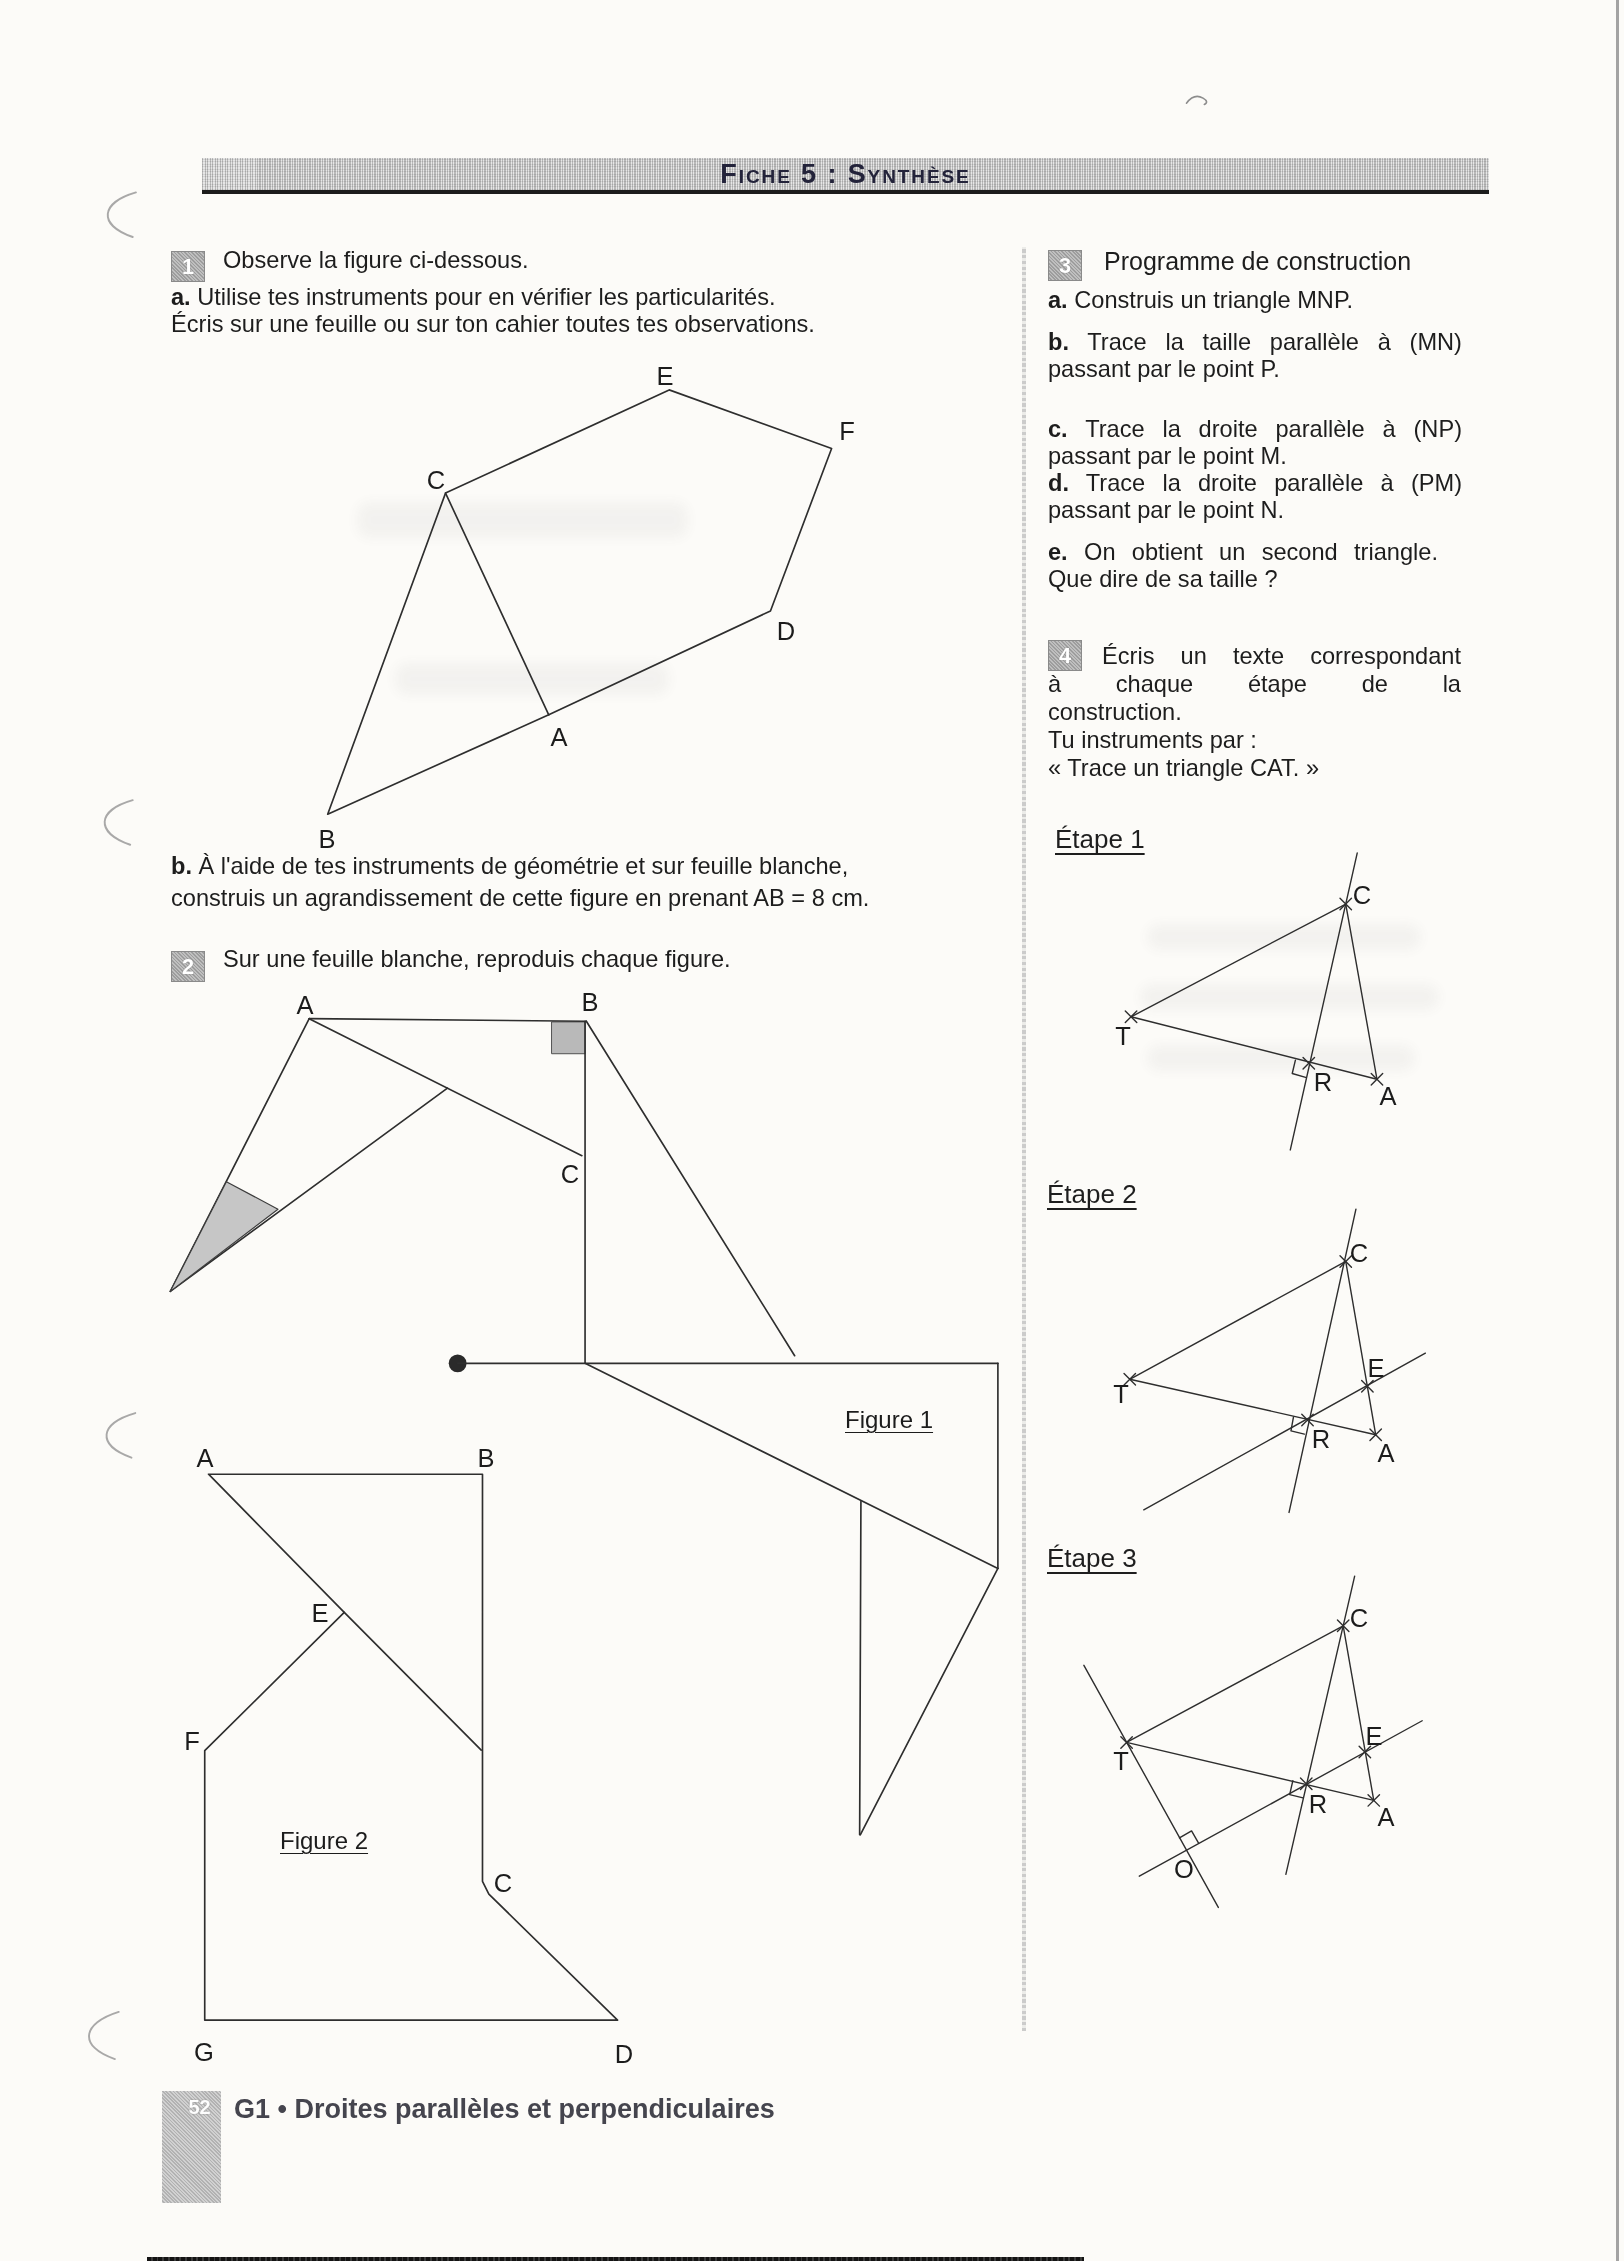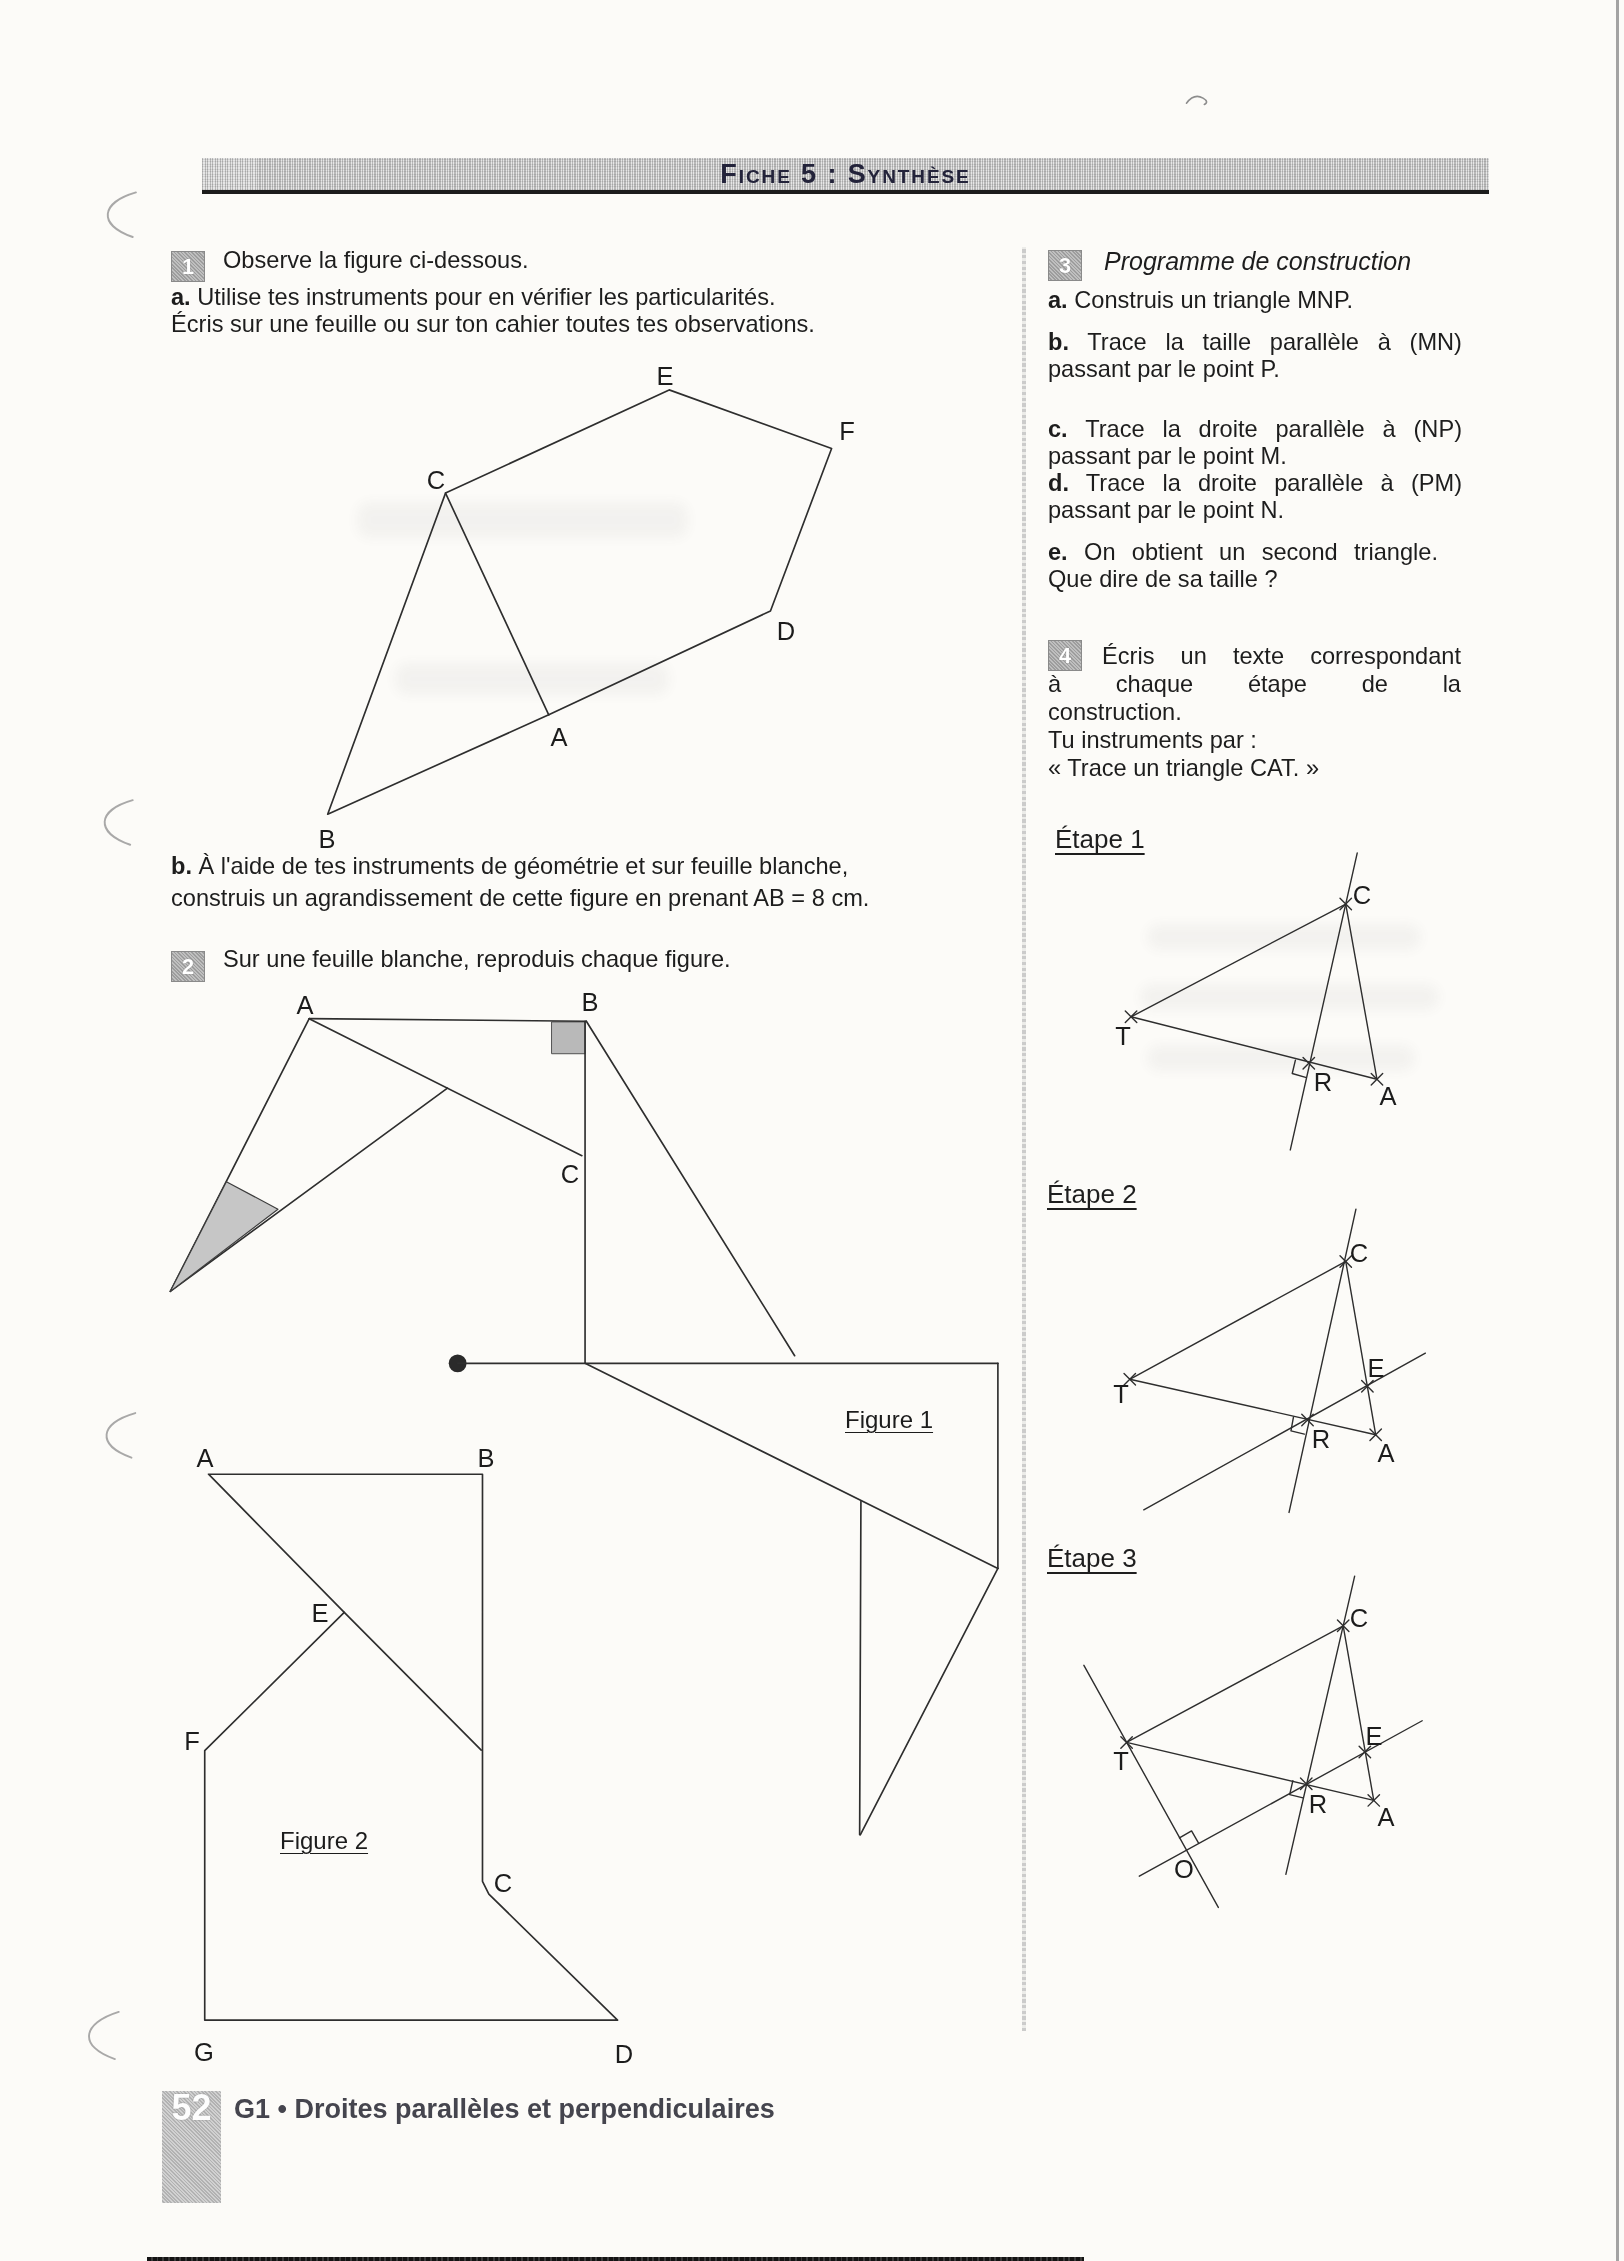--- a/index.html
+++ b/index.html
@@ -40,40 +40,40 @@
     font-size:25.5px;color:#1c1c1c;white-space:nowrap;
   }
   .caption{
     position:absolute;font-size:24px;color:#1c1c1c;
     text-decoration:underline;text-underline-offset:3.8px;text-decoration-thickness:1.3px;
   }
   .etape{
     position:absolute;font-size:26px;color:#1e1e1e;
     text-decoration:underline;text-underline-offset:5.1px;text-decoration-thickness:1.6px;
   }
-  .italic{font-style:italic;}
+  .italic{}
   svg.layer{position:absolute;left:0;top:0;}
   
   .divider{
     position:absolute;left:1022px;top:247px;width:3.8px;height:1784px;
     background:repeating-linear-gradient(0deg,#c3c3c3 0 3.2px, #e9e9e6 3.2px 5.7px);
     opacity:.85;
   }
   .edge-right{position:absolute;left:1616px;top:0;width:3.2px;height:2261px;background:#a3a3a3;}
   .bottom-line{position:absolute;left:147px;top:2257px;width:937px;height:3.8px;
     background:repeating-linear-gradient(90deg,#141414 0 3.8px,#3a3a3a 3.8px 5.7px);}
   
   .page-badge{
     position:absolute;left:162px;top:2091px;width:59px;height:112px;
     background:
       repeating-linear-gradient(45deg, rgba(255,255,255,.4) 0 1.3px, transparent 1.3px 2.5px),
       #b2b2b2;
     display:flex;align-items:flex-start;justify-content:center;
   }
-  .page-num{font-size:36px;font-weight:bold;color:#fdfdfd;line-height:33px;text-shadow:0 0 1.9px #8d8d8d;}
+  .page-num{font-size:20px;font-weight:bold;color:#fdfdfd;line-height:33px;text-shadow:0 0 1.9px #8d8d8d;padding-left:16px;}
   .footer-title{
     position:absolute;left:234px;top:2094px;font-size:27px;font-weight:bold;color:#45454e;
   }
   .smudge{position:absolute;background:#555;filter:blur(5.7px);opacity:.05;border-radius:12.7px;}
   .s4l{position:absolute;left:1048px;width:413px;font-size:23.6px;line-height:28px;}
   .jl{text-align:justify;text-align-last:justify;}
 </style>
 </head>
 <body>
 

